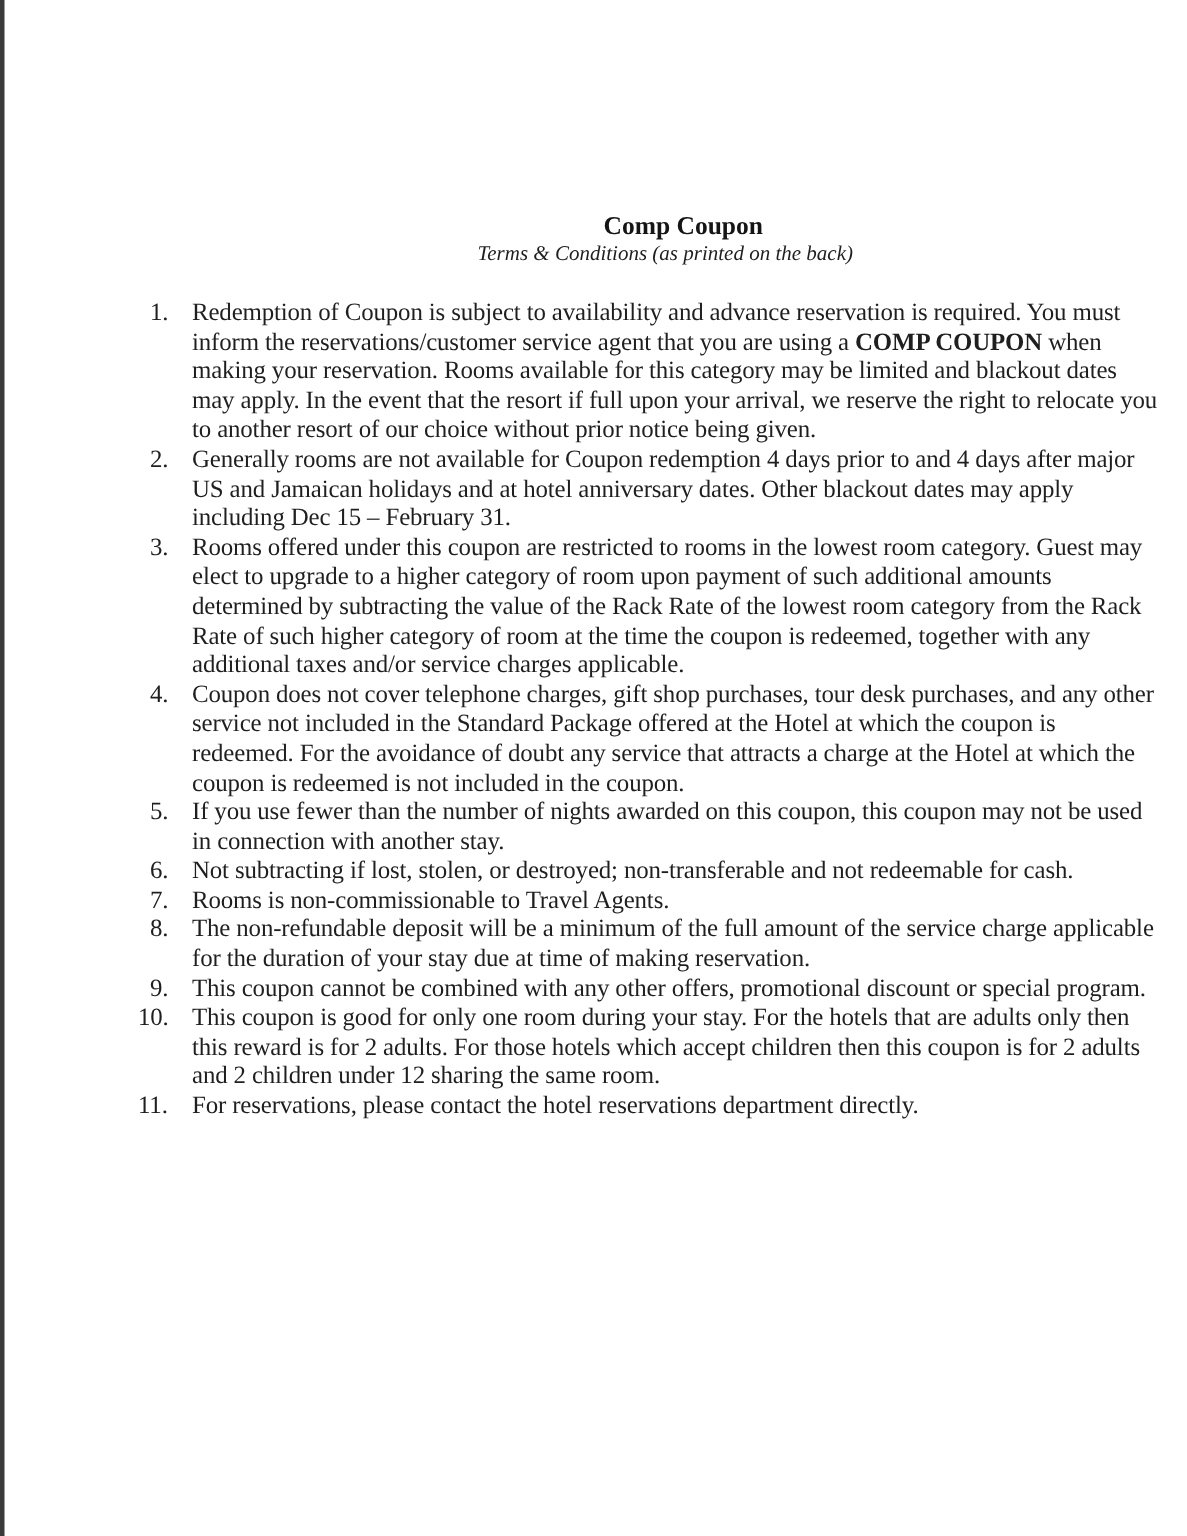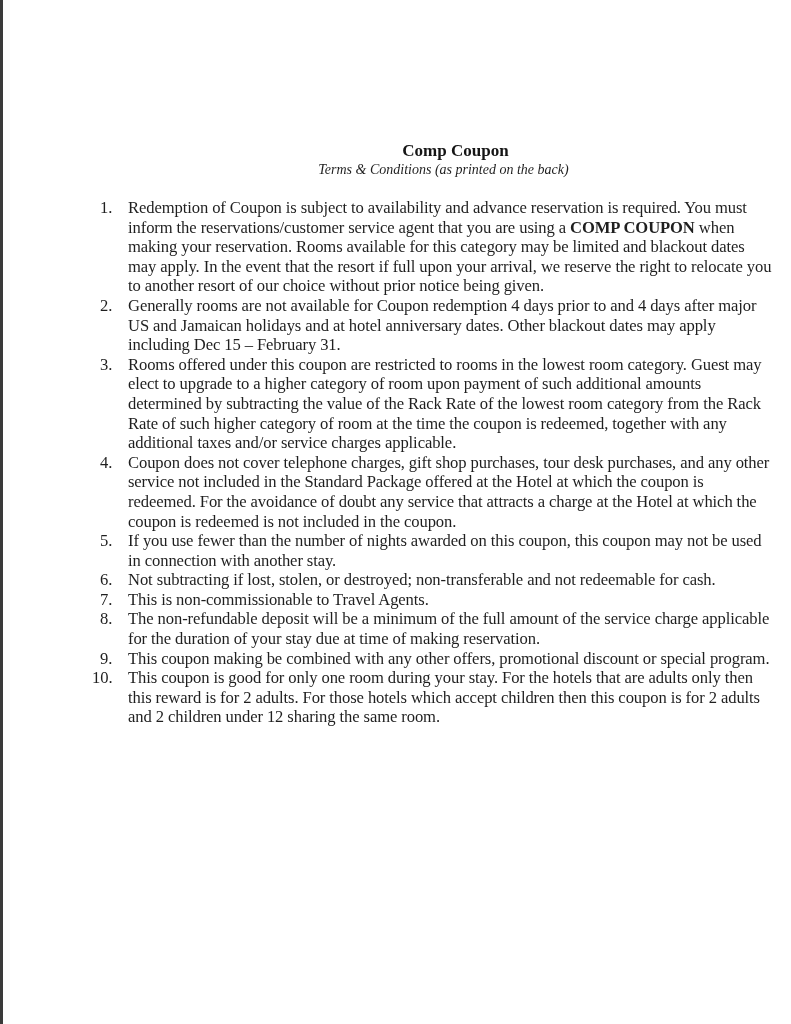--- a/index.html
+++ b/index.html
@@ -123,28 +123,32 @@
     <li class="term">
       <span class="term-num">5.</span>
       <span class="term-text">If you use fewer than the number of nights awarded on this coupon, this coupon may not be used in connection with another stay.</span>
     </li>
     <li class="term">
       <span class="term-num">6.</span>
       <span class="term-text">Not subtracting if lost, stolen, or destroyed; non-transferable and not redeemable for cash.</span>
     </li>
     <li class="term">
       <span class="term-num">7.</span>
-      <span class="term-text">This is non-commissionable to Travel Agents.</span>
+      <span class="term-text">Rooms is non-commissionable to Travel Agents.</span>
     </li>
     <li class="term">
       <span class="term-num">8.</span>
       <span class="term-text">The non-refundable deposit will be a minimum of the full amount of the service charge applicable for the duration of your stay due at time of making reservation.</span>
     </li>
     <li class="term">
       <span class="term-num">9.</span>
-      <span class="term-text">This coupon making be combined with any other offers, promotional discount or special program.</span>
+      <span class="term-text">This coupon cannot be combined with any other offers, promotional discount or special program.</span>
     </li>
     <li class="term">
       <span class="term-num two-digit">10.</span>
       <span class="term-text">This coupon is good for only one room during your stay.  For the hotels that are adults only then this reward is for 2 adults.  For those hotels which accept children then this coupon is for 2 adults and 2 children under 12 sharing the same room.</span>
     </li>
+    <li class="term">
+      <span class="term-num two-digit">11.</span>
+      <span class="term-text">For reservations, please contact the hotel reservations department directly.</span>
+    </li>
   </ol>
 </div>
 
 </body></html>

